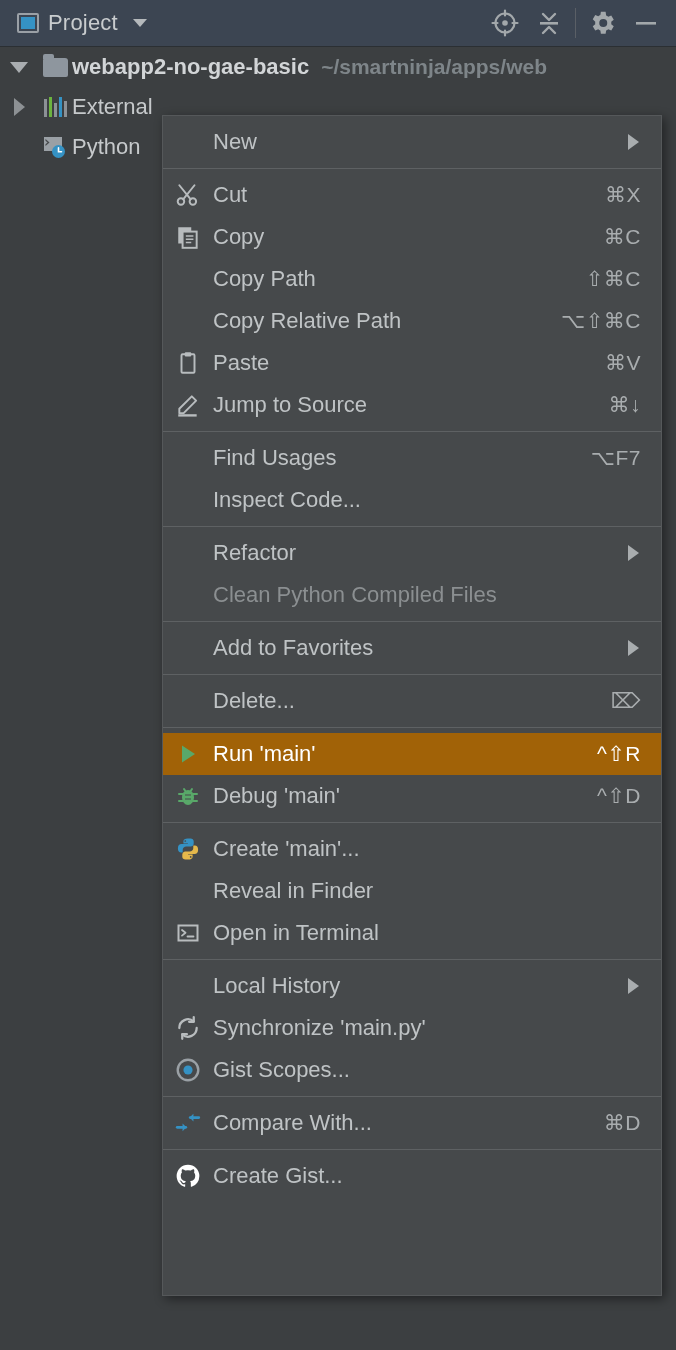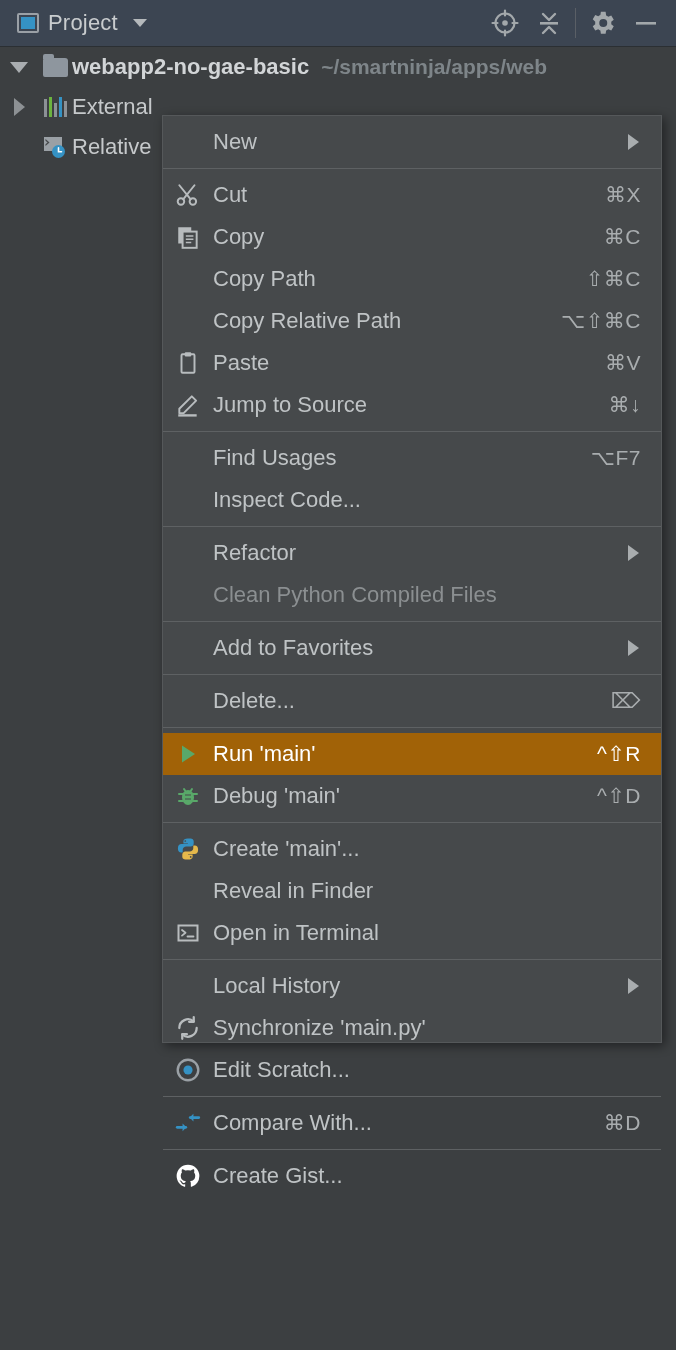--- a/index.html
+++ b/index.html
@@ -56,21 +56,21 @@
   .py-ic .sheet::after{content:"";position:absolute;right:0;top:0;border-width:0 7px 7px 0;border-style:solid;border-color:transparent #3c3f41 transparent transparent;}
   .py-ic .snake { position:absolute; left:4px; bottom:0; width:20px; height:20px; }
 
   .lib-ic { display:flex; align-items:flex-end; gap:2px; height:20px; }
   .lib-ic i { display:block; width:3px; background:#6cb33f; }
 
   .scr-ic { position:relative; width:26px; height:24px; }
 
   
   .ctx-menu {
-    position: absolute; left: 162px; top: 115px; width: 500px; height: 928px;
+    position: absolute; left: 162px; top: 115px; width: 500px; height: 1181px;
     background: #46494b;
     border: 1px solid #55585a;
     box-shadow: 3px 3px 10px rgba(0,0,0,.45);
   }
   .ctx-item {
     height: 42px; display:flex; align-items:center; position:relative;
     padding-left: 0; color:#bfc3c5; font-size:22px; white-space:nowrap;
   }
   .ctx-item.selected { background:#a16207; }
   .ctx-item.selected .ctx-label, .ctx-item.selected .ctx-accel { color:#ffffff; }
@@ -162,21 +162,21 @@
       <span class="tree-icon-box">
         <span class="scr-ic">
           <svg width="26" height="24" viewBox="0 0 26 24">
             <path fill="#9aa0a5" d="M2 2h18v14H2z"></path>
             <path fill="#46494b" d="M3.5 4l4 3.5-4 3.5V9.2L5.6 7.5 3.5 5.8z"></path>
             <circle cx="16.5" cy="16.5" r="6.5" fill="#3592c4"></circle>
             <path d="M16.5 12.8v4h3" stroke="#fff" stroke-width="1.6" fill="none" stroke-linecap="round"></path>
           </svg>
         </span>
       </span>
-      <span class="tree-label">Relative</span>
+      <span class="tree-label">Python</span>
     </div>
   </div>
 
   <div class="ctx-menu">
     <div class="ctx-group-pad"></div>
 
     <div class="ctx-item">
       <span class="ctx-icon-box"></span>
       <span class="ctx-label">New</span>
       <span class="ctx-submenu-arrow"></span>
@@ -356,21 +356,21 @@
       <span class="ctx-label">Synchronize 'main.py'</span>
     </div>
 
     <div class="ctx-item">
       <span class="ctx-icon-box">
         <svg width="26" height="26" viewBox="0 0 24 24">
           <circle cx="12" cy="12" r="9.5" fill="none" stroke="#9aa0a5" stroke-width="2.2"></circle>
           <circle cx="12" cy="12" r="4.2" fill="#3592c4"></circle>
         </svg>
       </span>
-      <span class="ctx-label">Edit Scratch...</span>
+      <span class="ctx-label">Gist Scopes...</span>
     </div>
 
     <div class="ctx-separator"></div>
 
     <div class="ctx-item">
       <span class="ctx-icon-box">
         <svg width="26" height="26" viewBox="0 0 24 24">
           <path d="M2 16h8" stroke="#3592c4" stroke-width="2.4" stroke-linecap="round"></path>
           <path d="M7 12.5l3.5 3.5L7 19.5" fill="#3592c4"></path>
           <path d="M22 7h-8" stroke="#3592c4" stroke-width="2.4" stroke-linecap="round"></path>

